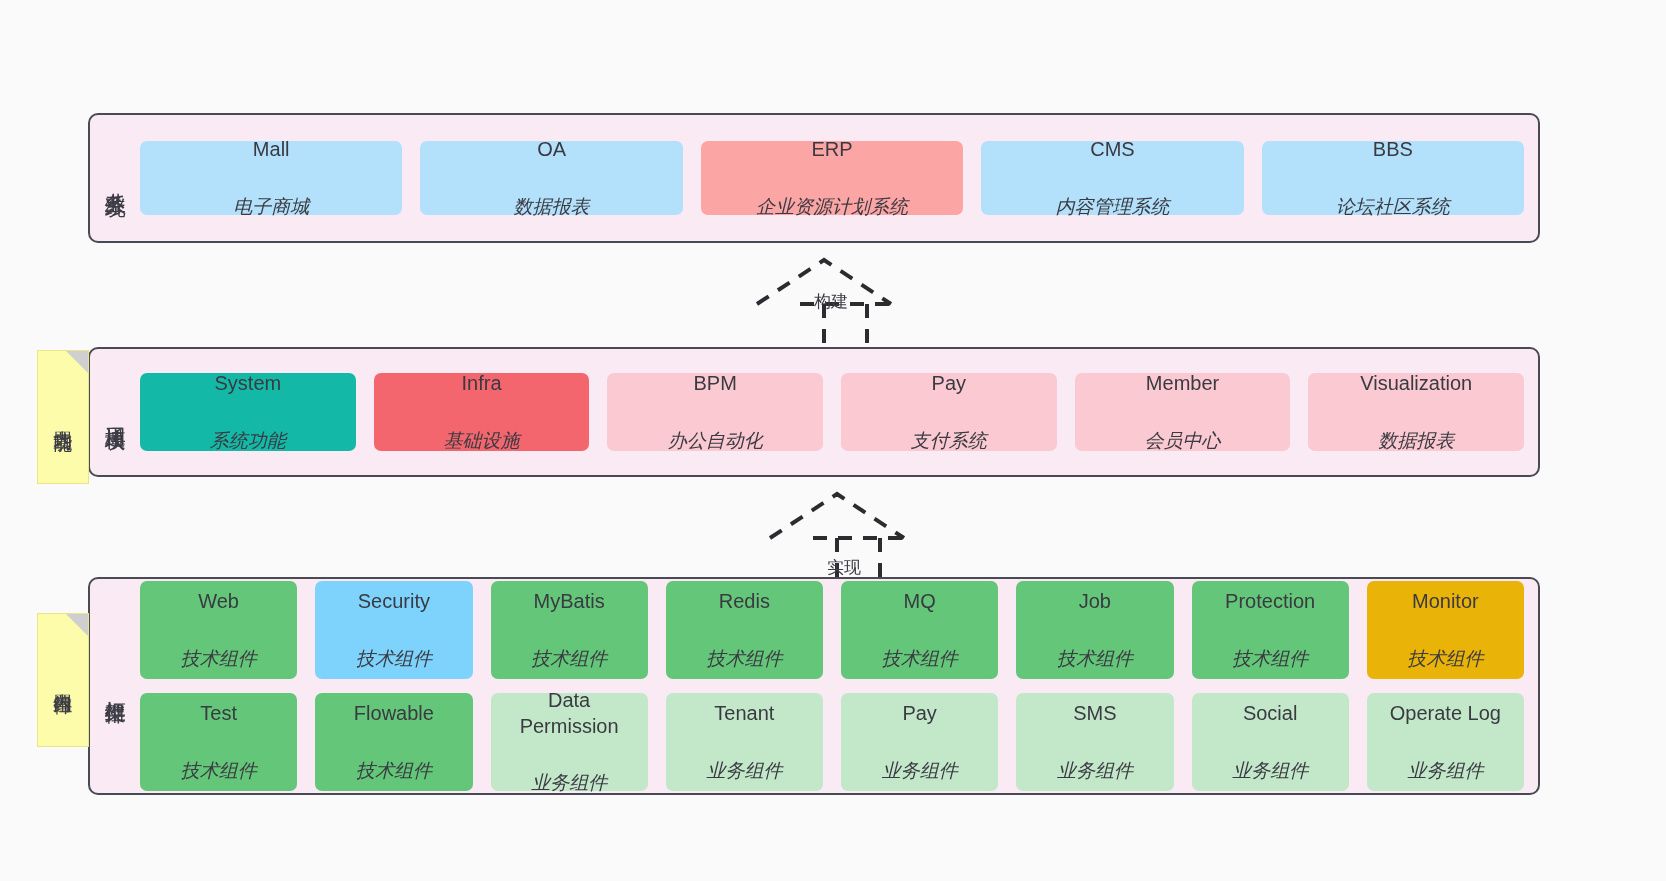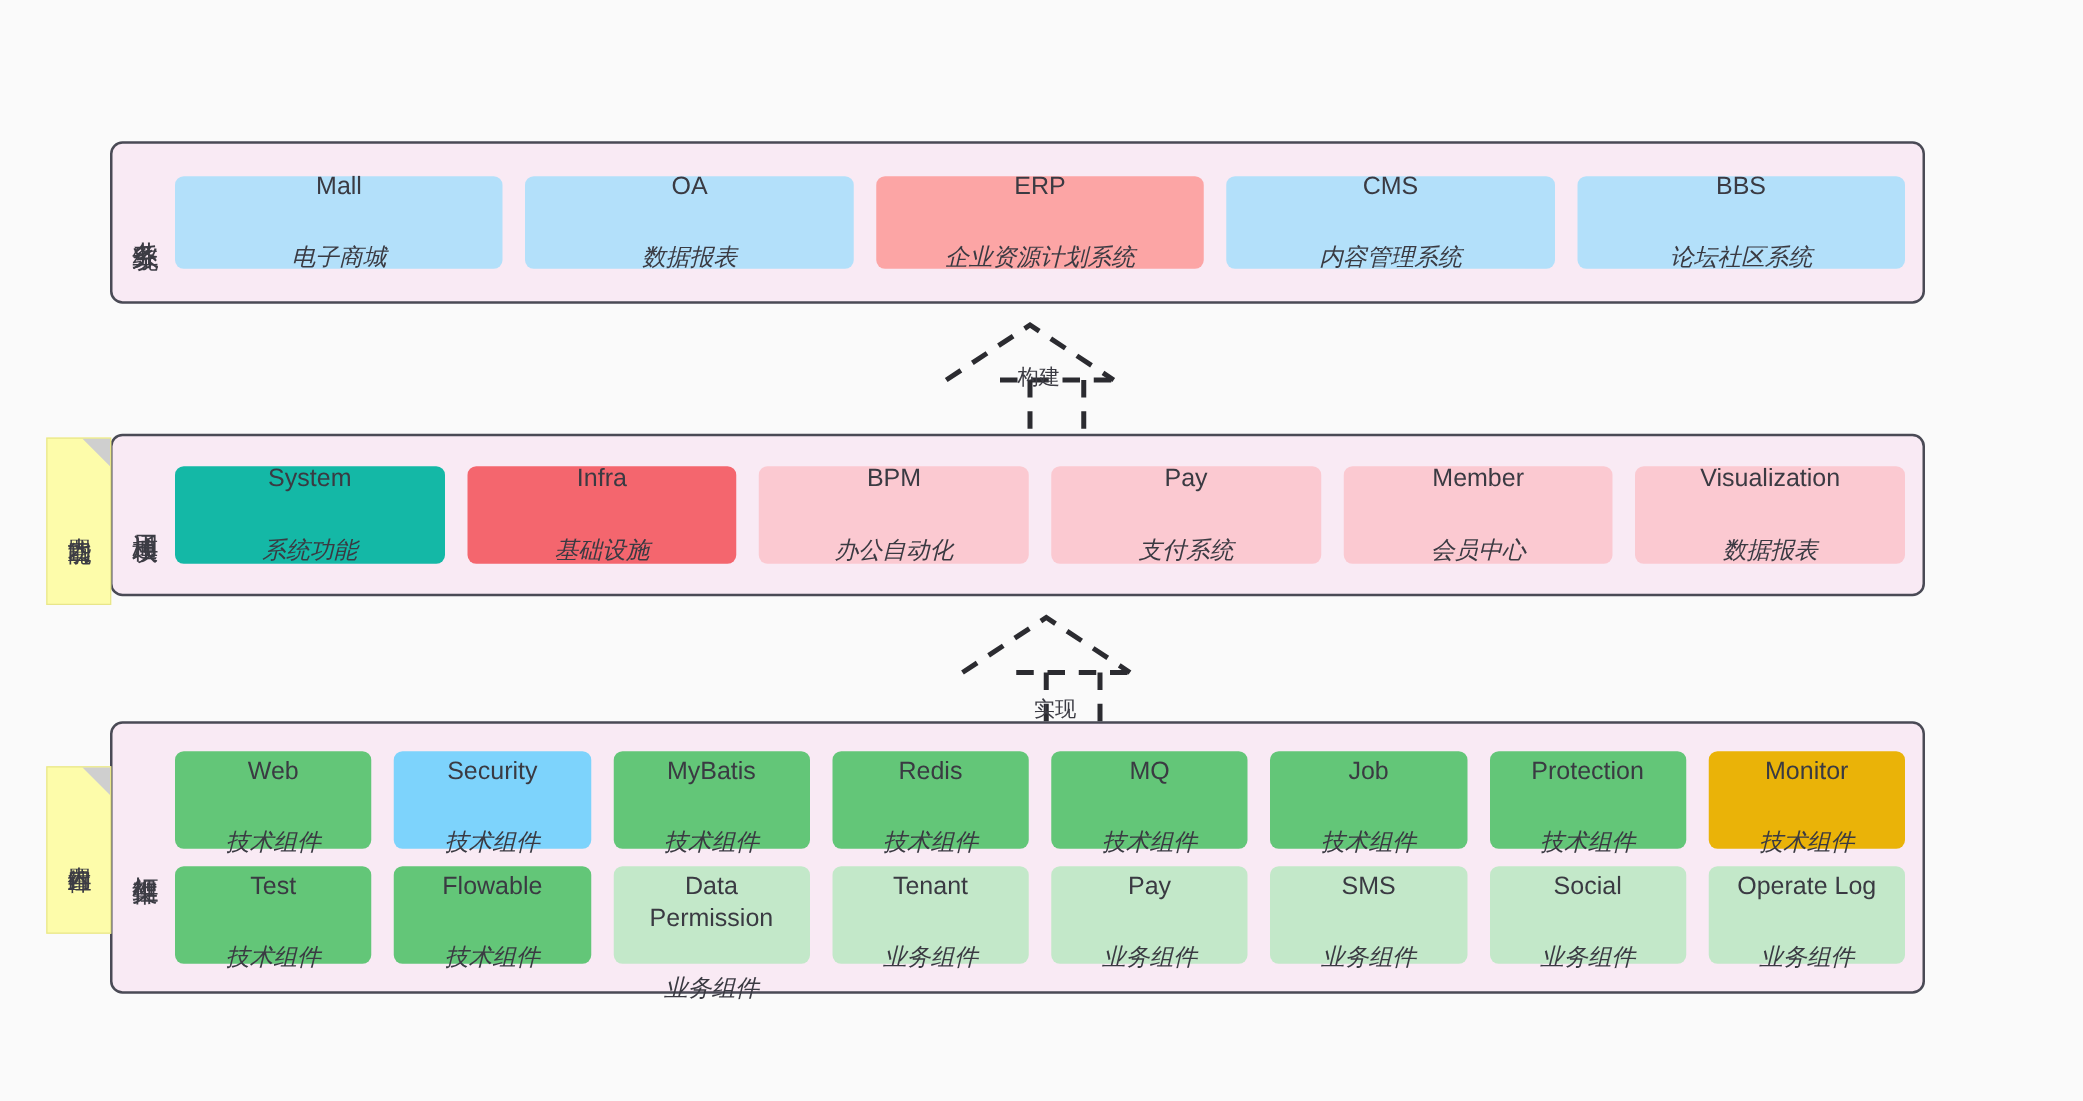--- a/index.html
+++ b/index.html
@@ -70,21 +70,21 @@
   
   #layer-business { left: 88px; top: 113px; width: 1452px; height: 130px; }
   #layer-business .node { height: 74px; background: #b3e0fa; }
 
   
   #layer-common { left: 88px; top: 347px; width: 1452px; height: 130px; }
   #layer-common .node { height: 78px; }
 
   
   #layer-framework { left: 88px; top: 577px; width: 1452px; height: 218px; }
-  #layer-framework .node { height: 78px; justify-content: space-between; }
+  #layer-framework .node { height: 98px; }
 
   
   .note {
     position: absolute;
     width: 52px;
     background: #fdfcaa;
     border: 1px solid #e8e68a;
     display: flex;
     align-items: center;
     justify-content: center;

